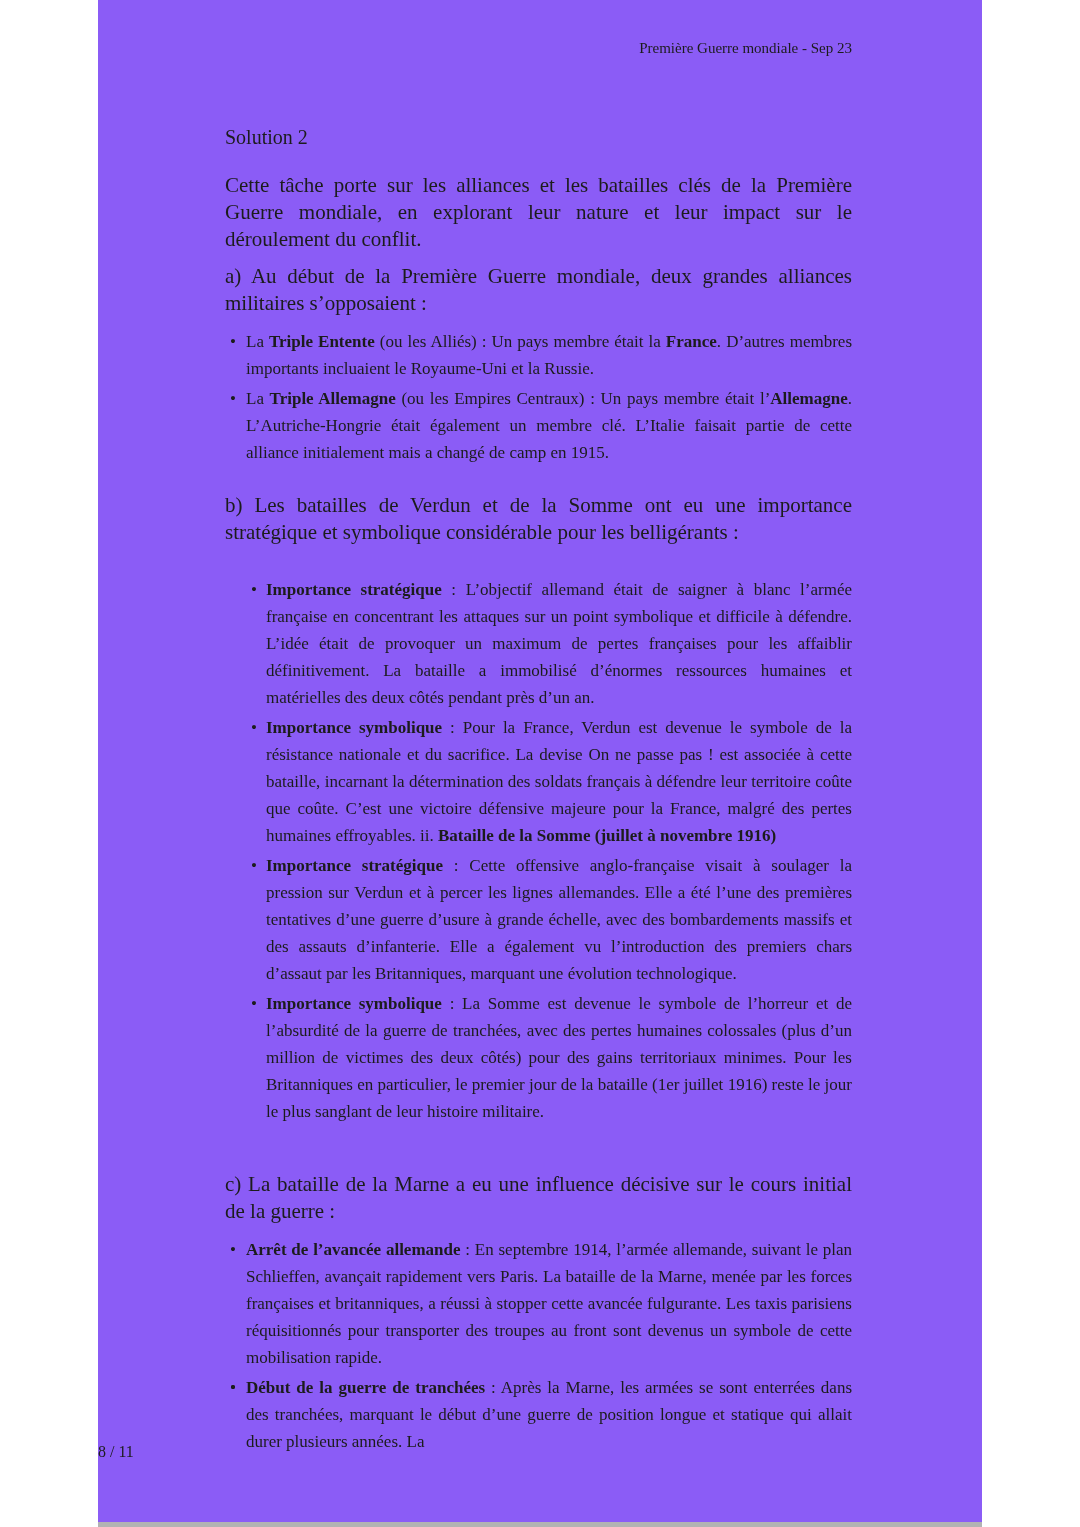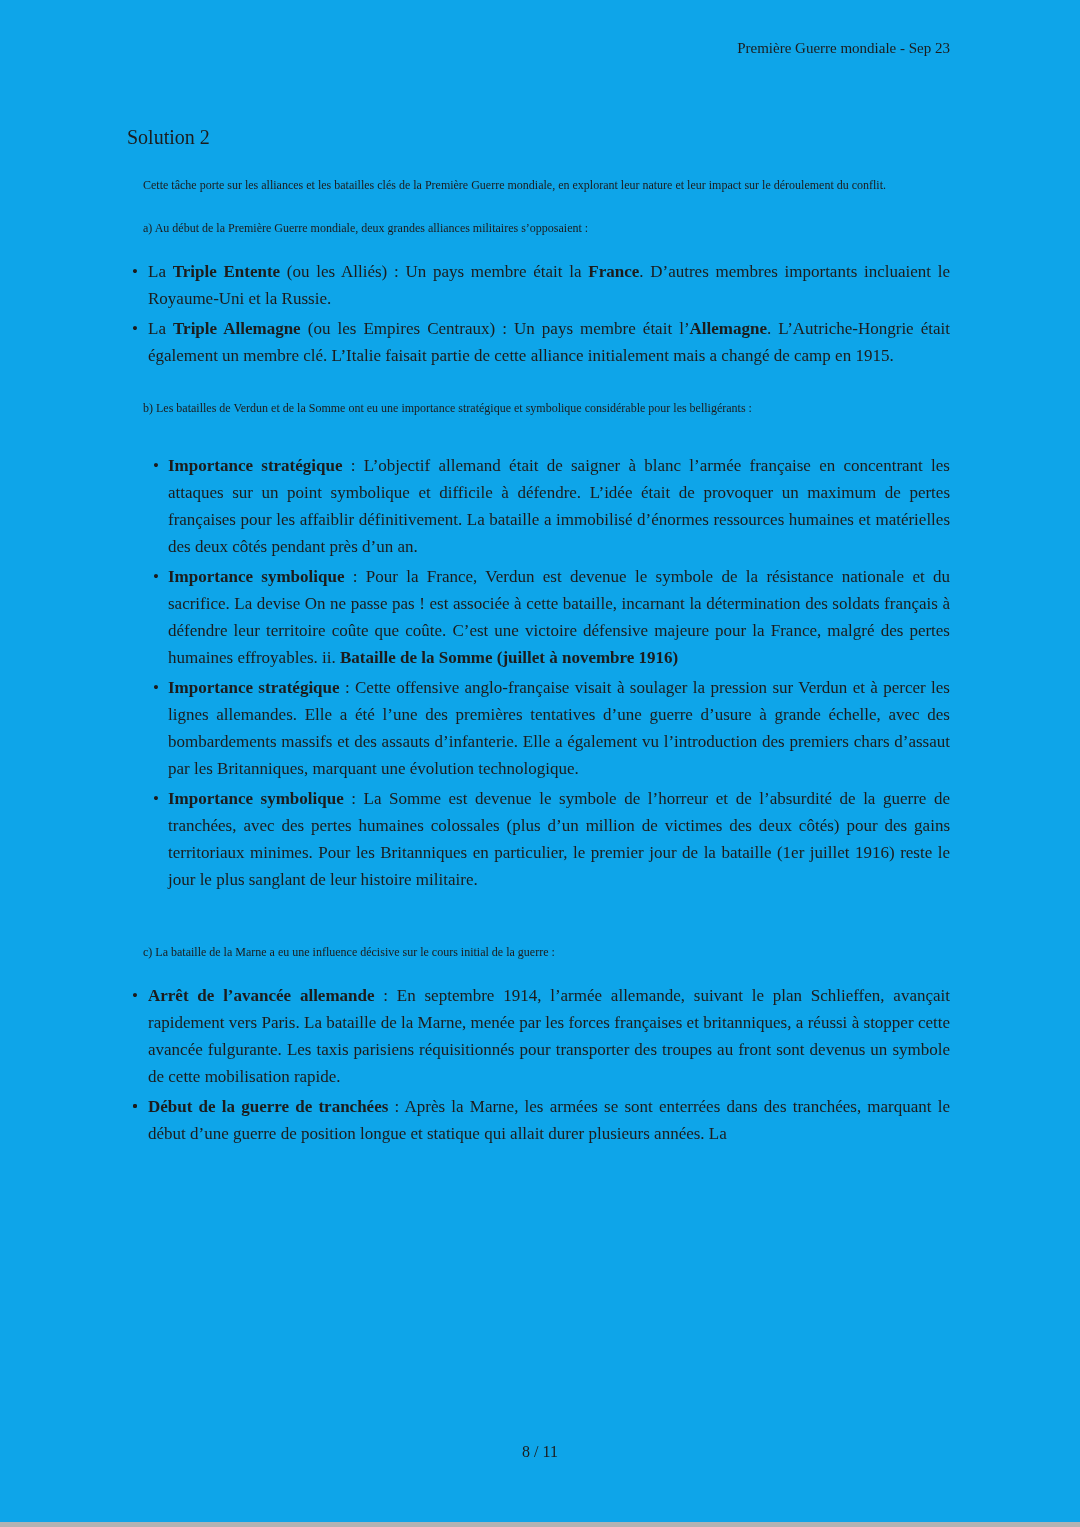--- a/index.html
+++ b/index.html
@@ -1,51 +1,51 @@
 <!DOCTYPE html>
 <html><head>
 <meta charset="utf-8">
 <style>
   html, body { margin: 0; padding: 0; background: #ffffff; }
   .page {
     position: relative;
-    width: 1080px;
+    width: 884px;
     height: 1527px;
     margin: 0 auto;
-    background: #0ea5e9;
+    background: #8b5cf6;
     padding: 38px 130px 14px 127px;
     box-sizing: border-box;
     overflow: hidden;
     font-family: "Liberation Serif", serif;
     color: #1c1c1c;
   }
   .header { text-align: right; font-size: 15px; line-height: 20px; }
   .title { font-size: 20px; line-height: 30px; font-weight: 400; margin: 64px 0 0 0; }
-  .para { font-size: 12px; line-height: 27px; text-align: justify; margin: 16px; }
+  .para { font-size: 21px; line-height: 27px; text-align: justify; margin: 0; }
   .intro { margin-top: 20px; }
   .lead-a { margin-top: 10px; }
   .list { list-style: none; margin: 11px 0 0 0; padding: 0; }
   .list li {
     position: relative;
     padding-left: 21px;
     font-size: 17px;
     line-height: 27px;
     text-align: justify;
   }
   .list li + li { margin-top: 3px; }
   .bullet { position: absolute; left: 5px; top: 0; }
   .lead-b { margin-top: 26px; }
   .subheading { margin-top: 26px; margin-left: 21px; font-weight: 400; }
   .list.nested { margin-left: 21px; margin-top: 30px; }
   .list.nested li { padding-left: 20px; }
   .lead-c { margin-top: 46px; }
   .list-c { margin-top: 11px; }
   .footer {
     position: absolute; left: 0; right: 0; bottom: 66px;
-    text-align: center; font-size: 16px;
+    text-align: left; font-size: 16px;
   }
   .page-edge {
     position: absolute; left: 0; right: 0; bottom: 0;
     height: 5px; background: #b3b3b3;
   }
   b { font-weight: 700; }
 </style>
 </head>
 <body>
 

